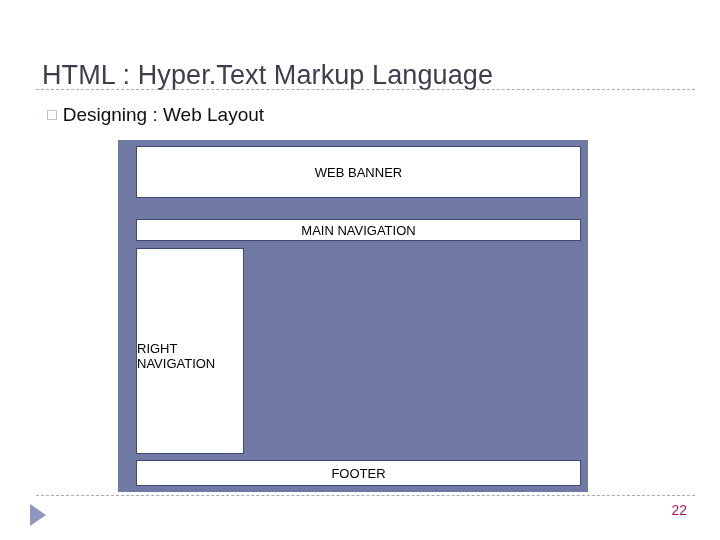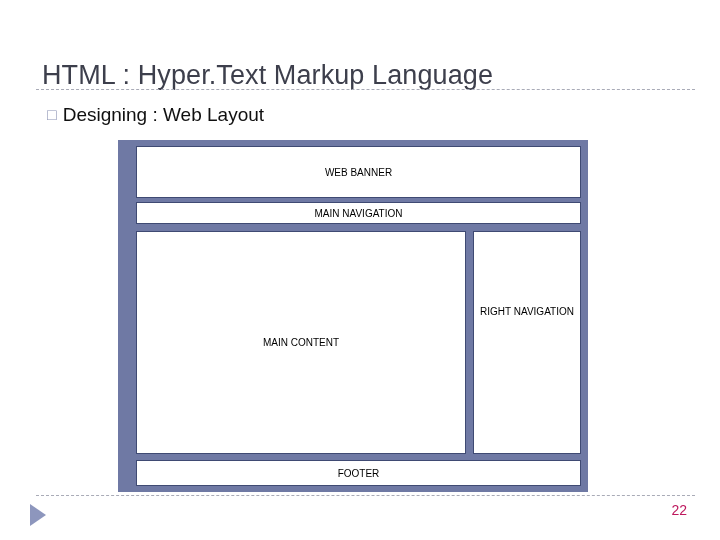--- a/index.html
+++ b/index.html
@@ -73,34 +73,34 @@
     flex-direction: column;
   }
 
   .cell {
     background: #ffffff;
     border: 1px solid #3f4a73;
     box-sizing: border-box;
     display: flex;
     justify-content: center;
     color: #000000;
-    font-size: 10px;
+    font-size: 13px;
     line-height: 15px;
     text-align: left;
   }
   .cell > span { display: block; }
 
   #cell-web-banner {
     height: 52px;
     align-items: center;
   }
 
   #cell-main-navigation {
     height: 22px;
-    margin-top: 4px;
+    margin-top: 21px;
     align-items: center;
   }
 
   #middle-row {
     margin-top: 7px;
     flex: 1;
     display: flex;
     gap: 7px;
     min-height: 0;
   }
@@ -108,21 +108,21 @@
     width: 108px;
     align-items: center;
   }
   #cell-main-content {
     flex: 1;
     align-items: center;
   }
   #cell-right-navigation {
     width: 108px;
     align-items: flex-start;
-    padding-top: 72px;
+    padding-top: 92px;
   }
 
   #cell-footer {
     height: 26px;
     margin-top: 6px;
     align-items: center;
   }
 
   
   #nav-next-triangle {
@@ -162,23 +162,20 @@
   <div class="cell" id="cell-web-banner">
     <span>WEB BANNER</span>
   </div>
 
   <div class="cell" id="cell-main-navigation">
     <span>MAIN NAVIGATION</span>
   </div>
 
   <div id="middle-row">
 
-    <div class="cell" id="cell-main-content">
-      <span>MAIN CONTENT</span>
-    </div>
 
     <div class="cell" id="cell-right-navigation">
       <span>RIGHT NAVIGATION</span>
     </div>
   </div>
 
   <div class="cell" id="cell-footer">
     <span>FOOTER</span>
   </div>
 

